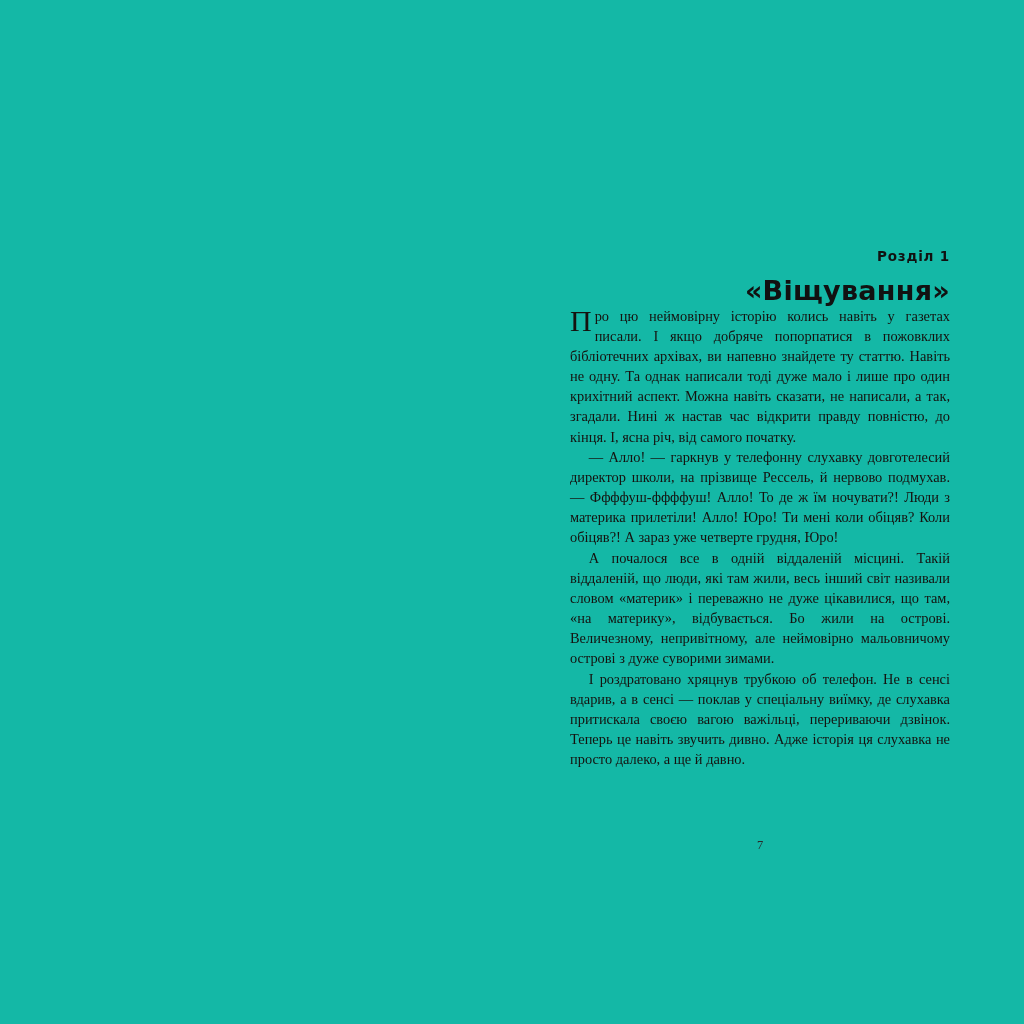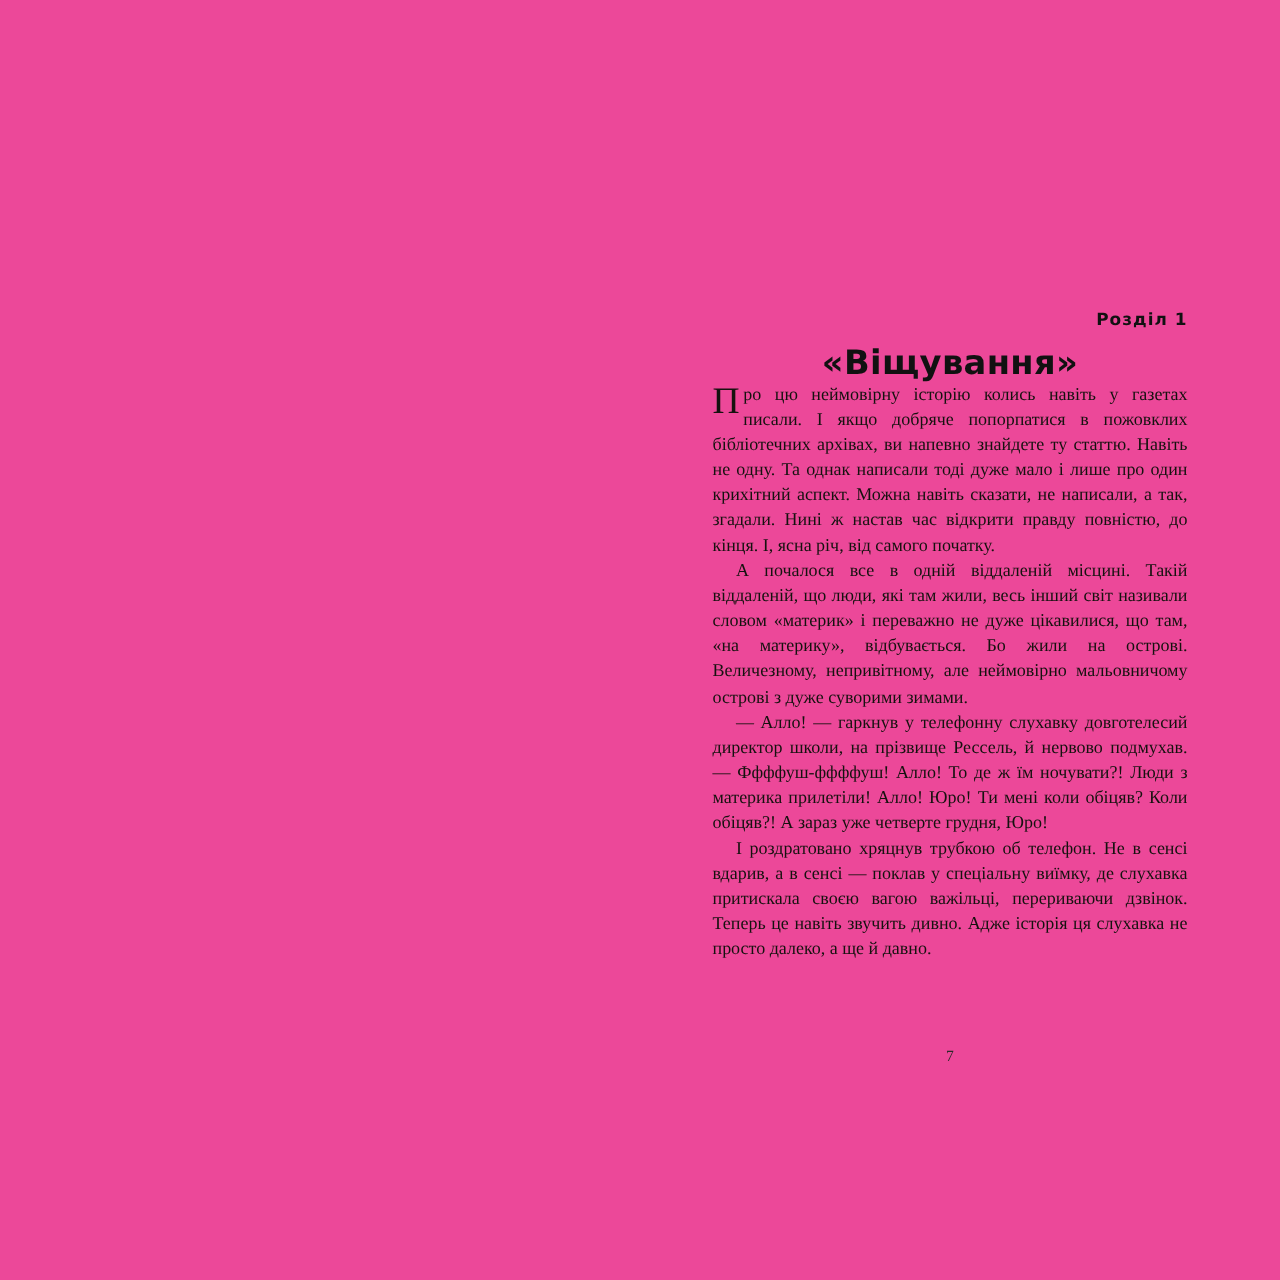--- a/index.html
+++ b/index.html
@@ -12,21 +12,21 @@
     height: 1024px;
     font-family: "Liberation Serif", serif;
     color: #1a1a1a;
     overflow: hidden;
   }
 
   .page {
     position: relative;
     width: 1024px;
     height: 1024px;
-    background: #ec4899;
+    background: #14b8a6;
   }
 
   
   .text-block {
     position: absolute;
     left: 570px;
     top: 248px;
     width: 380px;
   }
 
@@ -38,21 +38,21 @@
     text-align: right;
     color: #111111;
     margin: 0 0 12px 0;
   }
 
   .chapter-title {
     font-family: "DejaVu Sans", sans-serif;
     font-weight: 700;
     font-size: 27px;
     letter-spacing: 0.01em;
-    text-align: center;
+    text-align: right;
     color: #111111;
     margin: 0;
     line-height: 1.1;
   }
 
   .body-copy {
     font-size: 14.4px;
     line-height: 1.40;
     text-align: justify;
     color: #15120f;
@@ -94,21 +94,21 @@
 
 <div class="page">
 
   <div class="text-block">
     <div class="chapter-label">Розділ 1</div>
 
     <h1 class="chapter-title">«Віщування»</h1>
 
     <div class="body-copy">
       <p class="first">Про цю неймовірну історію колись навіть у газетах писали. І якщо добряче попорпатися в пожовклих бібліотечних архівах, ви напевно знайдете ту статтю. Навіть не одну. Та однак написали тоді дуже мало і лише про один крихітний аспект. Можна навіть сказати, не написали, а так, згадали. Нині ж настав час відкрити правду повністю, до кінця. І, ясна річ, від самого початку.</p>
+      <p>— Алло! — гаркнув у телефонну слухавку довготелесий директор школи, на прізвище Рессель, й нервово подмухав. — Ффффуш-ффффуш! Алло! То де ж їм ночувати?! Люди з материка прилетіли! Алло! Юро! Ти мені коли обіцяв? Коли обіцяв?! А зараз уже четверте грудня, Юро!</p>
       <p>А почалося все в одній віддаленій місцині. Такій віддаленій, що люди, які там жили, весь інший світ називали словом «материк» і переважно не дуже цікавилися, що там, «на материку», відбувається. Бо жили на острові. Величезному, непривітному, але неймовірно мальовничому острові з дуже суворими зимами.</p>
-      <p>— Алло! — гаркнув у телефонну слухавку довготелесий директор школи, на прізвище Рессель, й нервово подмухав. — Ффффуш-ффффуш! Алло! То де ж їм ночувати?! Люди з материка прилетіли! Алло! Юро! Ти мені коли обіцяв? Коли обіцяв?! А зараз уже четверте грудня, Юро!</p>
       <p>І роздратовано хряцнув трубкою об телефон. Не в сенсі вдарив, а в сенсі — поклав у спеціальну виїмку, де слухавка притискала своєю вагою важільці, перериваючи дзвінок. Теперь це навіть звучить дивно. Адже історія ця слухавка не просто далеко, а ще й давно.</p>
     </div>
   </div>
 
   <div class="folio">7</div>
 
 </div>
 
 </body></html>

